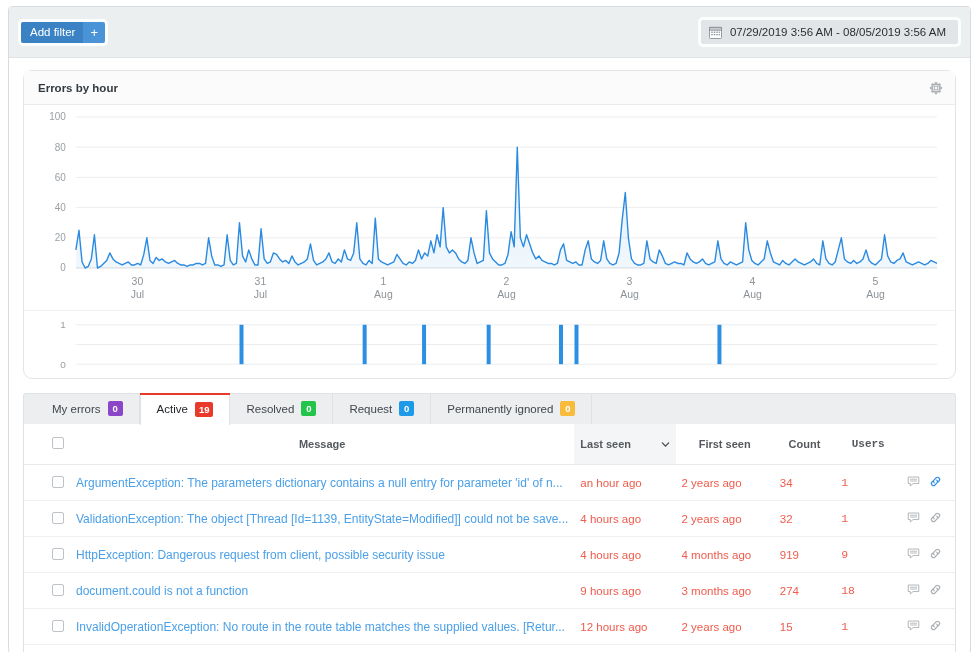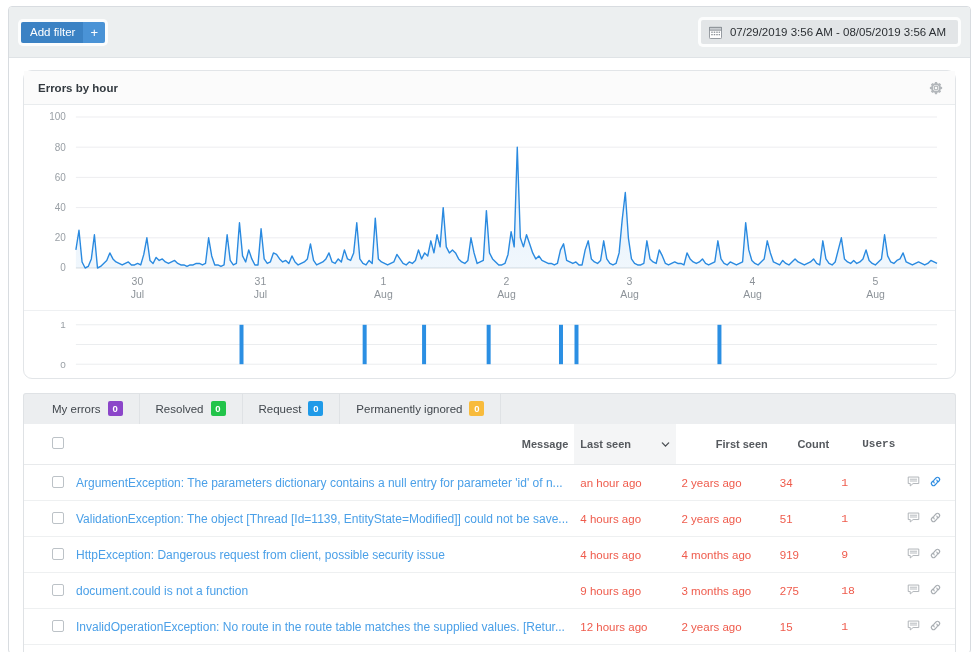--- a/index.html
+++ b/index.html
@@ -126,21 +126,21 @@
 
   
   .tablewrap {
     border: 1px solid #dfe2e5;
     border-top: none;
     background: #fff;
   }
   table { width: 100%; border-collapse: collapse; }
   thead th {
     font-size: 11px; color: #55595e; font-weight: 600;
-    text-align: right;
+    text-align: center;
     padding: 13px 6px 13px 6px;
     border-bottom: 1px solid #e8eaec;
     white-space: nowrap;
   }
   thead th.sorted { background: #f4f5f6; }
   .th-inner { display:flex; align-items:center; gap: 6px; }
   .chev { width: 9px; height: 9px; margin-left: auto; }
   tbody td {
     font-size: 11.5px;
     padding: 10px 6px;
@@ -283,20 +283,24 @@
       </div>
     </div>
   </div>
 
   <div class="tabswrap">
     <div class="tabs" id="tabs">
         <div class="tab">
           <span>My errors</span>
           <span class="badge" style="background: rgb(139, 69, 201);">0</span>
         </div>
+        <div class="tab active">
+          <span>Active</span>
+          <span class="badge" style="background: rgb(232, 57, 43);">19</span>
+        </div>
         <div class="tab">
           <span>Resolved</span>
           <span class="badge" style="background: rgb(34, 196, 74);">0</span>
         </div>
         <div class="tab">
           <span>Request</span>
           <span class="badge" style="background: rgb(31, 154, 232);">0</span>
         </div>
         <div class="tab">
           <span>Permanently ignored</span>
@@ -358,21 +362,21 @@
                       </g>
                     </svg></span>
                 </div>
               </td>
             </tr>
             <tr>
               <td class="col-chk"><span class="chk"></span></td>
               <td class="col-msg msg"><a href="#">ValidationException: The object [Thread [Id=1139, EntityState=Modified]] could not be save...</a></td>
               <td class="col-last">4 hours ago</td>
               <td class="col-first">2 years ago</td>
-              <td class="col-count">51</td>
+              <td class="col-count">32</td>
               <td class="col-users">1</td>
               <td class="col-act">
                 <div class="acts">
                   <span><svg class="icn" viewBox="0 0 16 16">
                       <path d="M1.5 2.5h13v8h-7l-3.5 3v-3h-2.5z" fill="#fff" stroke="#a8adb2" stroke-width="1.1" stroke-linejoin="round"></path>
                       <g stroke="#a8adb2" stroke-width="1">
                         <line x1="3.6" y1="5.2" x2="12.4" y2="5.2"></line>
                         <line x1="3.6" y1="7.4" x2="12.4" y2="7.4"></line>
                       </g>
                     </svg></span>
@@ -408,21 +412,21 @@
                       </g>
                     </svg></span>
                 </div>
               </td>
             </tr>
             <tr>
               <td class="col-chk"><span class="chk"></span></td>
               <td class="col-msg msg"><a href="#">document.could is not a function</a></td>
               <td class="col-last">9 hours ago</td>
               <td class="col-first">3 months ago</td>
-              <td class="col-count">275</td>
+              <td class="col-count">274</td>
               <td class="col-users">18</td>
               <td class="col-act">
                 <div class="acts">
                   <span><svg class="icn" viewBox="0 0 16 16">
                       <path d="M1.5 2.5h13v8h-7l-3.5 3v-3h-2.5z" fill="#fff" stroke="#a8adb2" stroke-width="1.1" stroke-linejoin="round"></path>
                       <g stroke="#a8adb2" stroke-width="1">
                         <line x1="3.6" y1="5.2" x2="12.4" y2="5.2"></line>
                         <line x1="3.6" y1="7.4" x2="12.4" y2="7.4"></line>
                       </g>
                     </svg></span>

